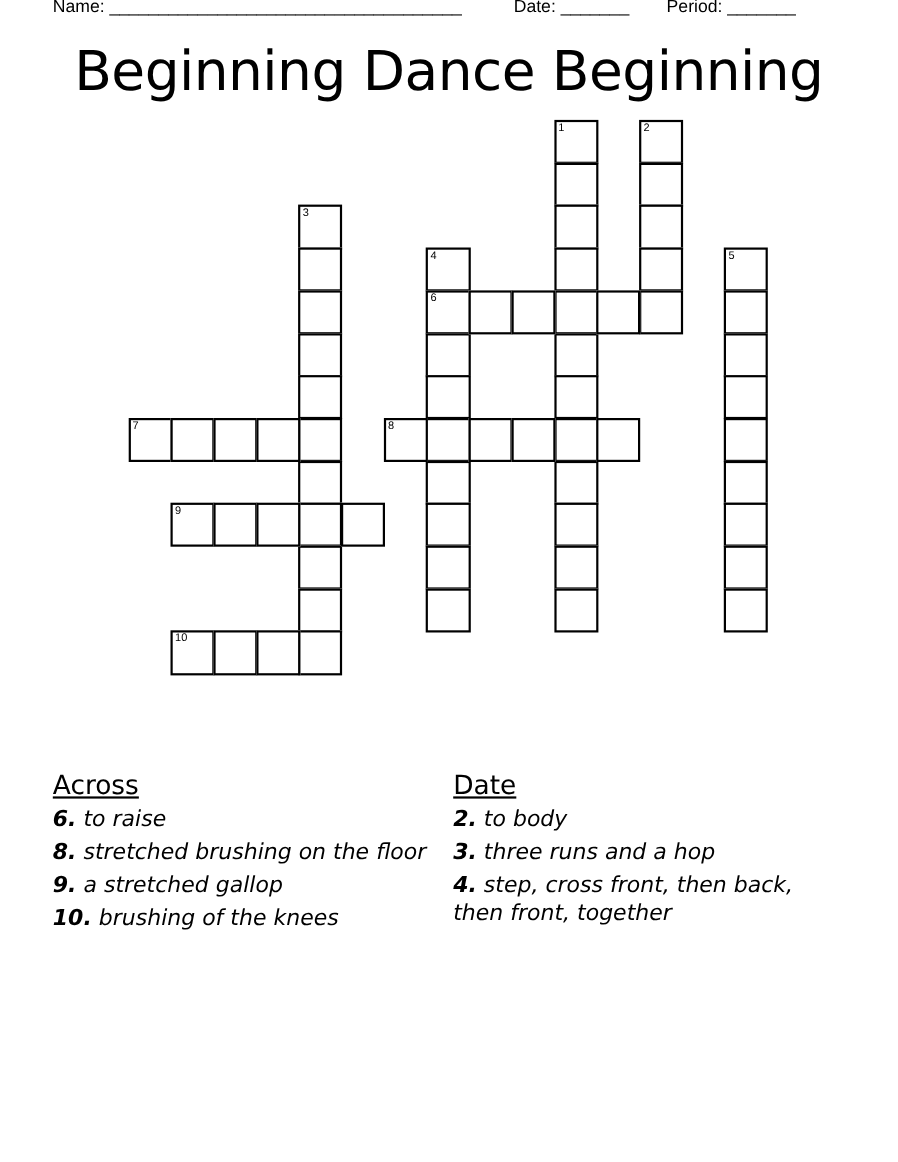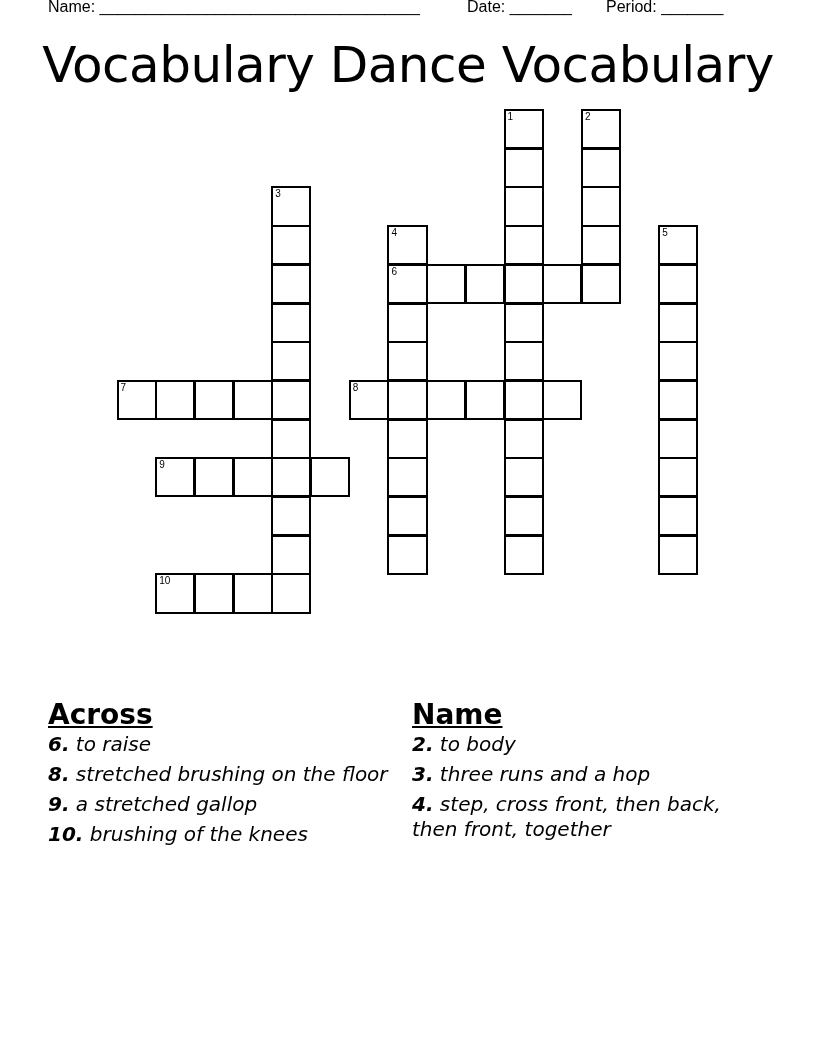--- a/index.html
+++ b/index.html
@@ -23,36 +23,36 @@
       position: absolute; top: 1px; left: 2px;
       font-family: "Liberation Sans", sans-serif; font-size: 10px; line-height: 10px;
     }
     .clues {
       position: absolute; top: 702px;
       font-family: "DejaVu Sans", sans-serif; font-size: 20px; line-height: 25px;
     }
     .clues.across { left: 48px; width: 345px; }
     .clues.down { left: 412px; width: 330px; }
     .clues h3 {
-      margin: 0 0 5px 0; font-size: 28px; font-weight: bold; text-decoration: underline;
+      margin: 0 0 5px 0; font-size: 24px; font-weight: normal; text-decoration: underline;
       line-height: 25px;
     }
     .clue { margin: 0 0 5px 0; font-style: italic; }
     .clue b { font-weight: bold; }
   </style>
 </head>
 <body>
 
 <div class="header-line">
   <span style="left:0px">Name: ____________________________________</span>
   <span style="left:419px">Date: _______</span>
   <span style="left:558px">Period: _______</span>
 </div>
 
-<h1 class="title">Vocabulary Dance Vocabulary</h1>
+<h1 class="title">Beginning Dance Beginning</h1>
 
 <div class="grid" id="grid">
     <div class="cell" style="left: 503.5px; top: 109px;">
       <span class="num">1</span>
     </div>
     <div class="cell" style="left: 503.5px; top: 147.7px;"></div>
     <div class="cell" style="left: 503.5px; top: 186.4px;"></div>
     <div class="cell" style="left: 503.5px; top: 225.1px;"></div>
     <div class="cell" style="left: 503.5px; top: 263.8px;"></div>
     <div class="cell" style="left: 503.5px; top: 302.5px;"></div>
@@ -136,17 +136,17 @@
 
 <div class="clues across">
   <h3>Across</h3>
   <div class="clue"><b>6.</b><span> to raise</span></div>
   <div class="clue"><b>8.</b><span> stretched brushing on the floor</span></div>
   <div class="clue"><b>9.</b><span> a stretched gallop</span></div>
   <div class="clue"><b>10.</b><span> brushing of the knees</span></div>
 </div>
 
 <div class="clues down">
-  <h3>Name</h3>
+  <h3>Date</h3>
   <div class="clue"><b>2.</b><span> to body</span></div>
   <div class="clue"><b>3.</b><span> three runs and a hop</span></div>
   <div class="clue"><b>4.</b><span> step, cross front, then back, then front, together</span></div>
 </div>
 
 </body></html>

